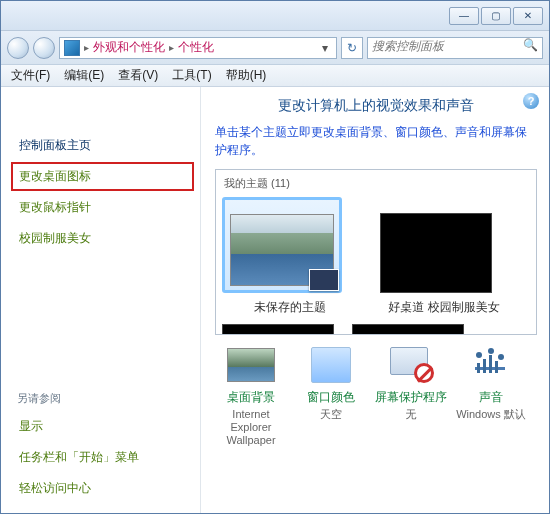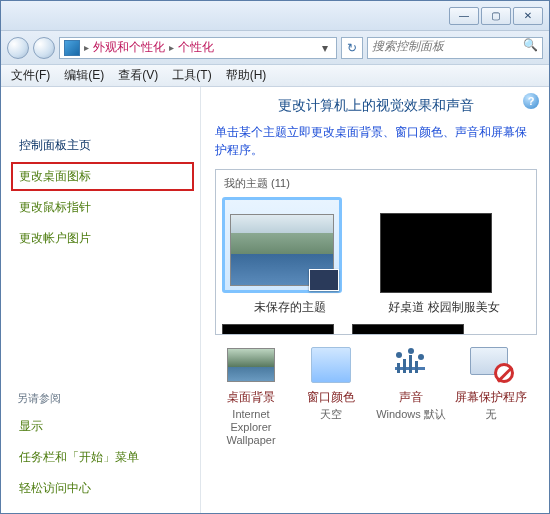--- a/index.html
+++ b/index.html
@@ -40,21 +40,21 @@
 .thumb-img { width: 104px; height: 72px; background: linear-gradient(to bottom, #a8c4b0 0%, #6a8a70 55%, #3a6a9a 56%, #5a8aba 100%); border:1px solid #888; position:relative; }
 .thumb-img .sky { position:absolute; top:0; left:0; right:0; height:18px; background:linear-gradient(#e0eaf0,#bcd0da); }
 .thumb-small { position:absolute; right:-6px; bottom:-6px; width:30px; height:22px; background:#2a3a5a; border:1px solid #fff; box-shadow:0 1px 2px rgba(0,0,0,.4); }
 .thumb-black { width:112px; height:80px; background:#000; border:1px solid #444; }
 .theme-label { color:#333; font-size:12px; margin-top: 6px; }
 .theme-row2 { display:flex; gap:18px; margin-top:8px; }
 .theme-row2 .mini { width:112px; height:14px; background:#000; border:1px solid #444; }
 .bottombar { display:flex; gap: 8px; margin-top: 10px; }
 .opt { width: 72px; text-align:center; }
 .opt-icon { width: 48px; height: 40px; margin: 0 auto 4px; display:flex; align-items:center; justify-content:center; }
-.opt-label { color:#7f1d1d; font-size:12px; }
+.opt-label { color:#15803d; font-size:12px; }
 .opt-sub { color:#666; font-size:11px; line-height:1.2; margin-top:2px;text-align:center; }
 .ic-bg { width:48px; height:34px; background:linear-gradient(to bottom,#bcd4c0 0%,#5a7a60 55%,#4a7aa0 56%,#6a9ac0 100%); border:1px solid #888; }
 .ic-color { width:40px; height:36px; background:linear-gradient(#cfe6ff,#8ac0ff); border:1px solid #a0c0e0; border-radius:2px; }
 .ic-sound { width:44px; height:36px; position:relative; }
 .ic-sound svg { width:44px; height:36px; }
 .ic-saver { width:42px; height:36px; position:relative; }
 .ic-saver .mon { width:38px; height:28px; background:linear-gradient(#eaf2fa,#c8d8ea); border:1px solid #8aa3c0; border-radius:2px; }
 .ic-saver .no { position:absolute; right:-2px; bottom:0; width:20px; height:20px; border:3px solid #d03030; border-radius:50%; background:#fff; }
 .ic-saver .no::after { content:""; position:absolute; width:20px; height:3px; background:#d03030; top:7px; left:-2px; transform:rotate(-45deg); }
 </style>
@@ -95,21 +95,21 @@
     <span>工具(T)</span>
     <span>帮助(H)</span>
   </div>
 
   <div class="body">
     <div class="sidebar">
       <div class="side-top">
         <span class="side-link dark">控制面板主页</span>
         <span class="side-link hl">更改桌面图标</span>
         <span class="side-link">更改鼠标指针</span>
-        <span class="side-link">更改帐户图片</span>
+        <span class="side-link">校园制服美女</span>
       </div>
       <div class="side-bottom">
         <div class="side-sec-title">另请参阅</div>
         <span class="side-link">显示</span>
         <span class="side-link">任务栏和「开始」菜单</span>
         <span class="side-link">轻松访问中心</span>
       </div>
     </div>
 
     <div class="main">
@@ -152,43 +152,43 @@
         </div>
         <div class="opt">
           <div class="opt-icon">
               <div class="ic-color"></div>
             </div>
           <div class="opt-label">窗口颜色</div>
           <div class="opt-sub">天空</div>
         </div>
         <div class="opt">
           <div class="opt-icon">
+              <div class="ic-saver">
+                <div class="mon"></div>
+                <div class="no"></div>
+              </div>
+            </div>
+          <div class="opt-label">屏幕保护程序</div>
+          <div class="opt-sub">无</div>
+        </div>
+        <div class="opt">
+          <div class="opt-icon">
               <div class="ic-sound">
             <svg viewBox="0 0 44 36">
                   <rect x="6" y="20" width="30" height="3" fill="#4a7ab0"></rect>
                   <rect x="8" y="16" width="3" height="10" fill="#3a6a9a"></rect>
                   <rect x="14" y="12" width="3" height="14" fill="#3a6a9a"></rect>
                   <rect x="20" y="8" width="3" height="18" fill="#3a6a9a"></rect>
                   <rect x="26" y="14" width="3" height="12" fill="#3a6a9a"></rect>
                   <circle cx="10" cy="8" r="3" fill="#3a6a9a"></circle>
                   <circle cx="22" cy="4" r="3" fill="#3a6a9a"></circle>
                   <circle cx="32" cy="10" r="3" fill="#3a6a9a"></circle>
                 </svg>
           </div>
             </div>
           <div class="opt-label">声音</div>
           <div class="opt-sub">Windows 默认</div>
         </div>
-        <div class="opt">
-          <div class="opt-icon">
-              <div class="ic-saver">
-                <div class="mon"></div>
-                <div class="no"></div>
-              </div>
-            </div>
-          <div class="opt-label">屏幕保护程序</div>
-          <div class="opt-sub">无</div>
-        </div>
       </div>
     </div>
   </div>
 
 </div>
 
 </body></html>

